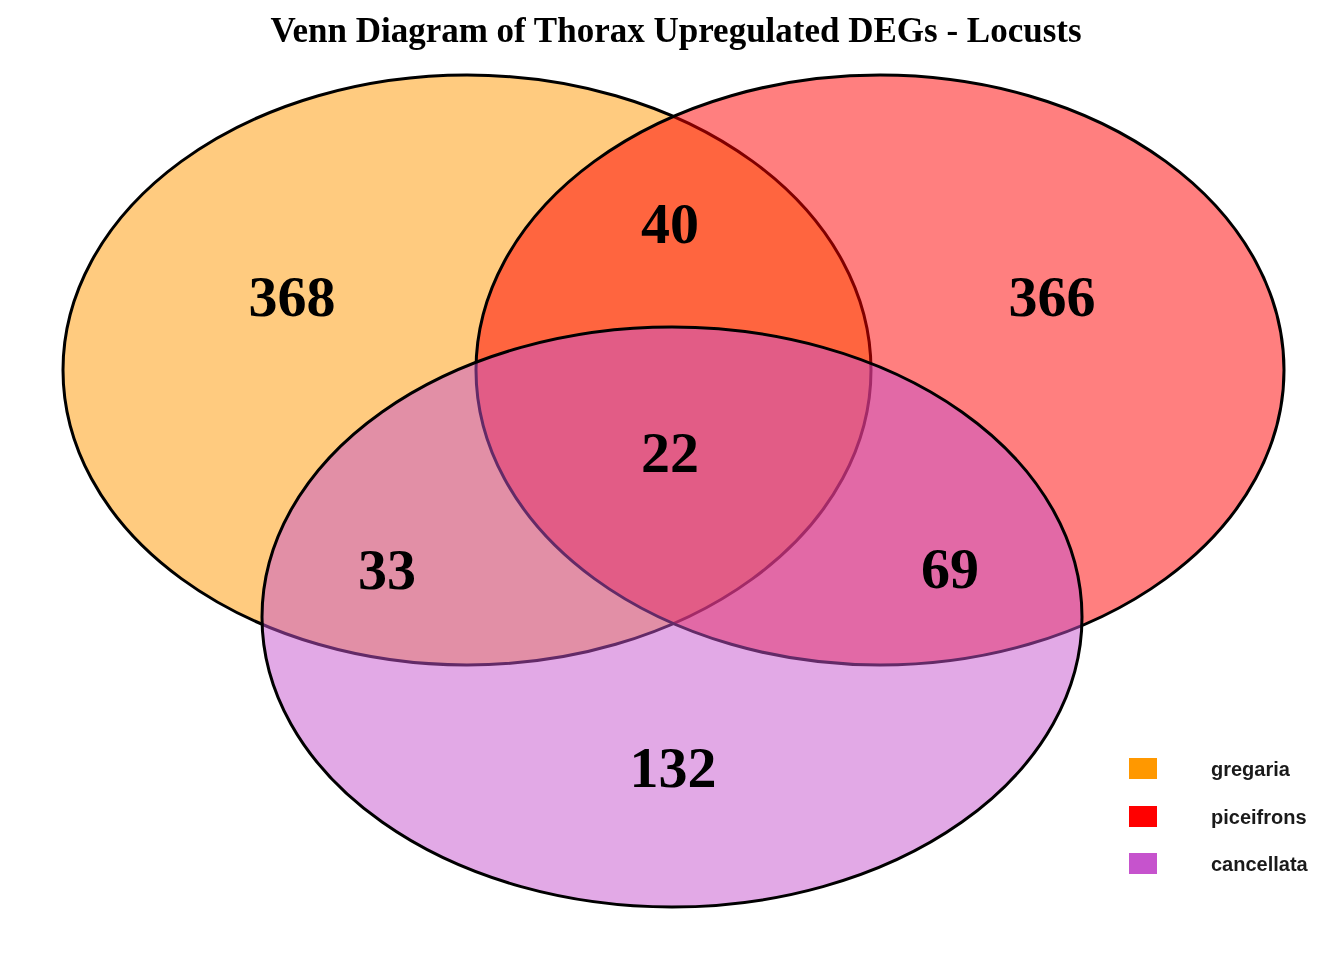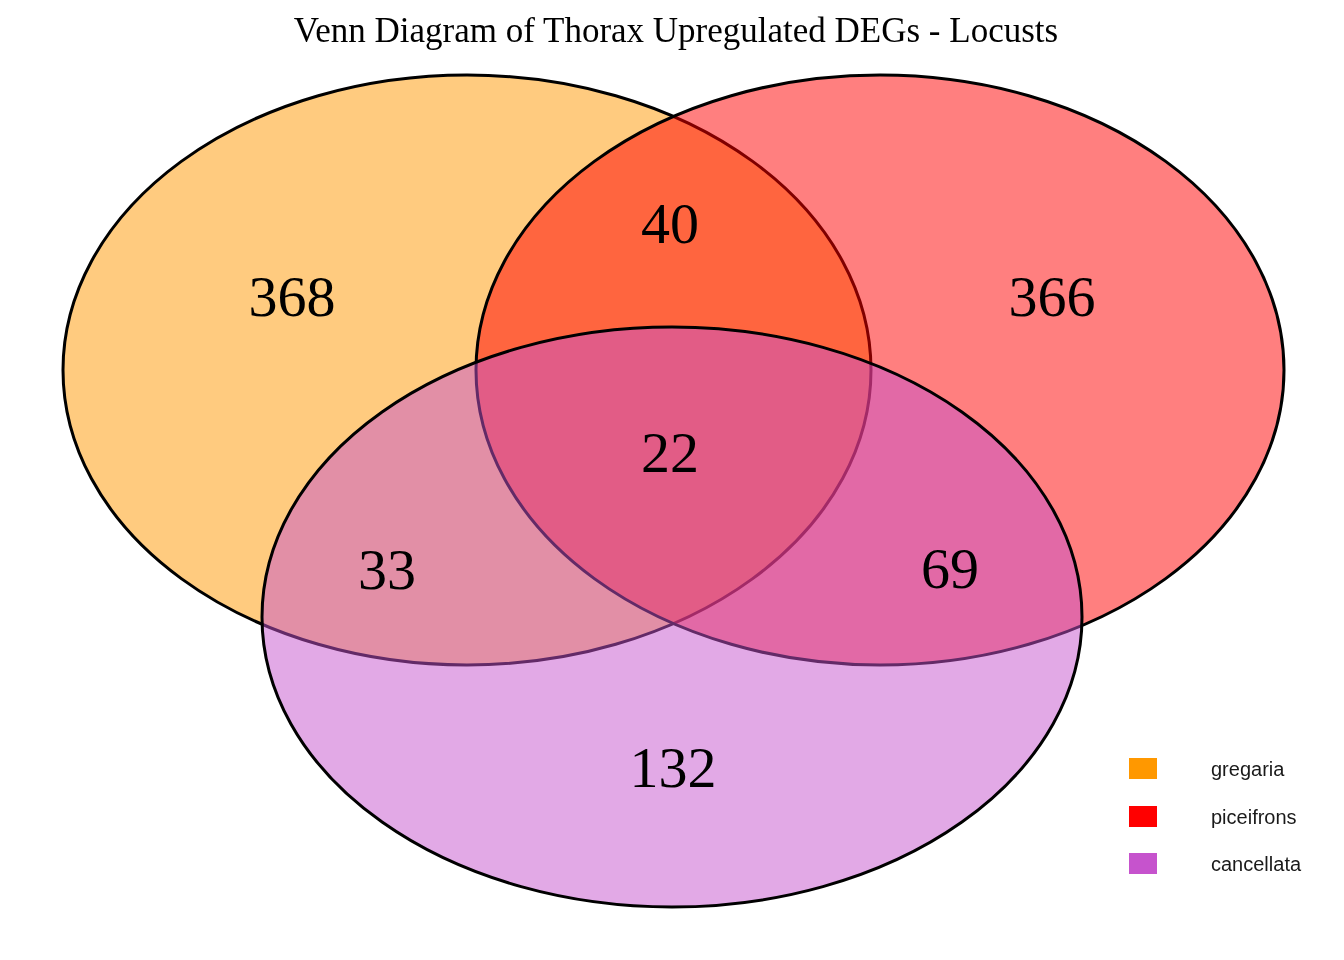--- a/index.html
+++ b/index.html
@@ -1,16 +1,16 @@
 <!DOCTYPE html>
 <html><head>
 <meta charset="utf-8">
 <style>
   html, body { margin: 0; padding: 0; background: #ffffff; }
-  .stage { width: 1344px; height: 960px; position: relative; background: #ffffff; overflow: hidden; }
+  .stage { width: 1344px; height: 960px; position: relative; background: #ffffff; overflow: hidden; font-weight: bold; }
   svg { display: block; }
   .title-text {
     font-family: "Liberation Serif", "DejaVu Serif", serif;
     font-size: 35px;
     fill: #000000;
   }
   .count-text {
     font-family: "Liberation Serif", "DejaVu Serif", serif;
     font-size: 58px;
     fill: #000000;

